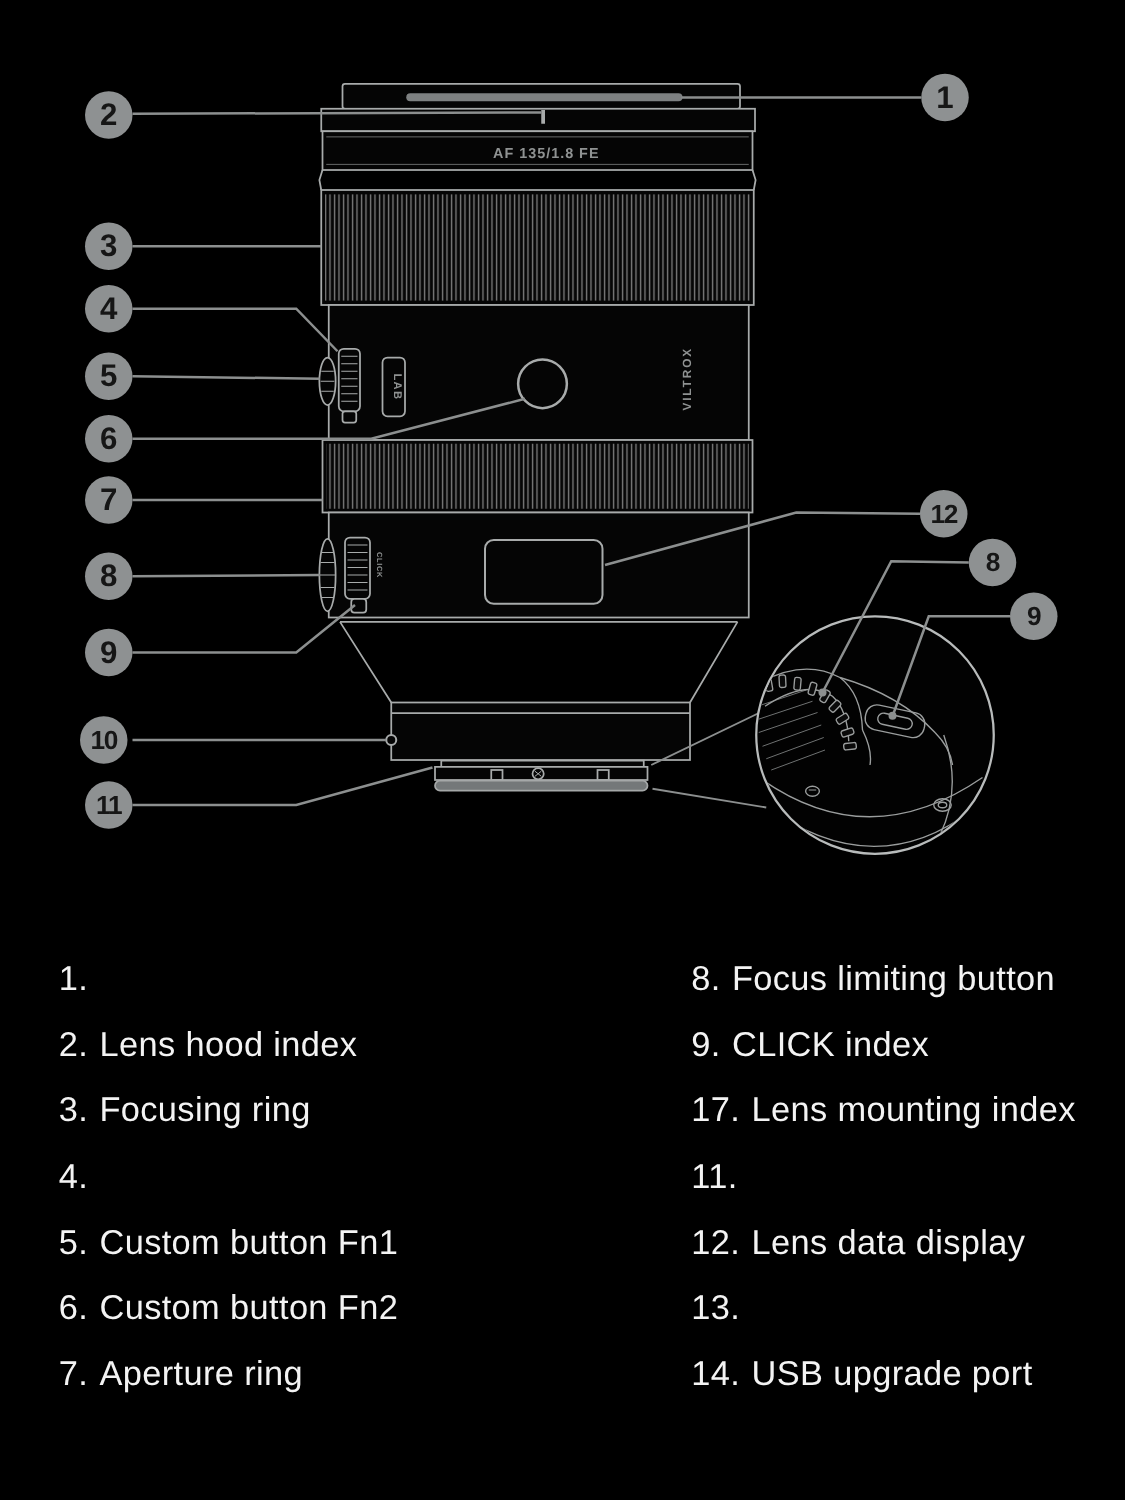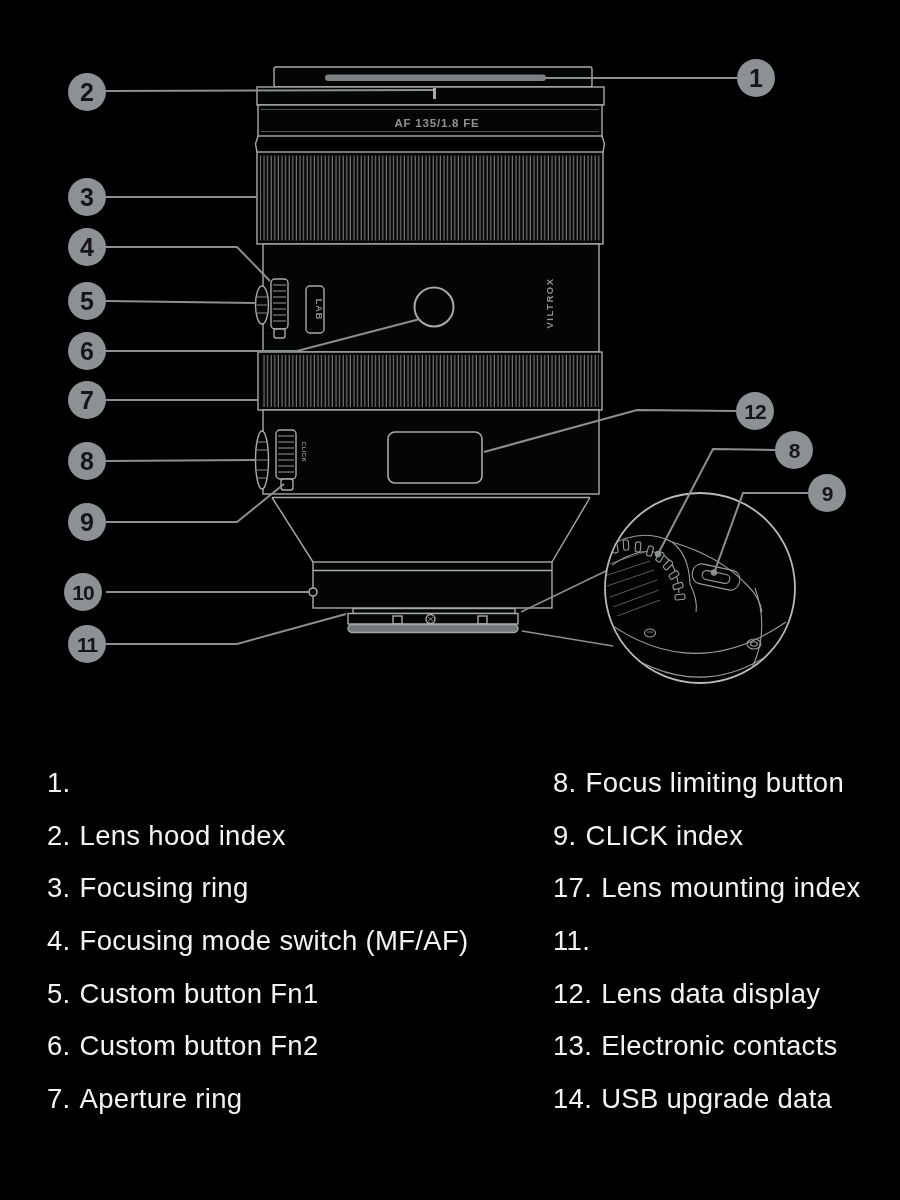--- a/index.html
+++ b/index.html
@@ -191,21 +191,20 @@
       <div class="legend-row">
           <span class="num">2.</span>
           <span>Lens hood index</span>
         </div>
       <div class="legend-row">
           <span class="num">3.</span>
           <span>Focusing ring</span>
         </div>
       <div class="legend-row">
           <span class="num">4.</span>
-          <span>Focusing mode switch (MF/AF)</span>
         </div>
       <div class="legend-row">
           <span class="num">5.</span>
           <span>Custom button Fn1</span>
         </div>
       <div class="legend-row">
           <span class="num">6.</span>
           <span>Custom button Fn2</span>
         </div>
       <div class="legend-row">
@@ -228,22 +227,21 @@
         </div>
       <div class="legend-row">
           <span class="num">11.</span>
         </div>
       <div class="legend-row">
           <span class="num">12.</span>
           <span>Lens data display</span>
         </div>
       <div class="legend-row">
           <span class="num">13.</span>
-          <span>Electronic contacts</span>
         </div>
       <div class="legend-row">
           <span class="num">14.</span>
-          <span>USB upgrade data</span>
+          <span>USB upgrade port</span>
         </div>
     </div>
   </div>
 
 </div>
 
 </body></html>

